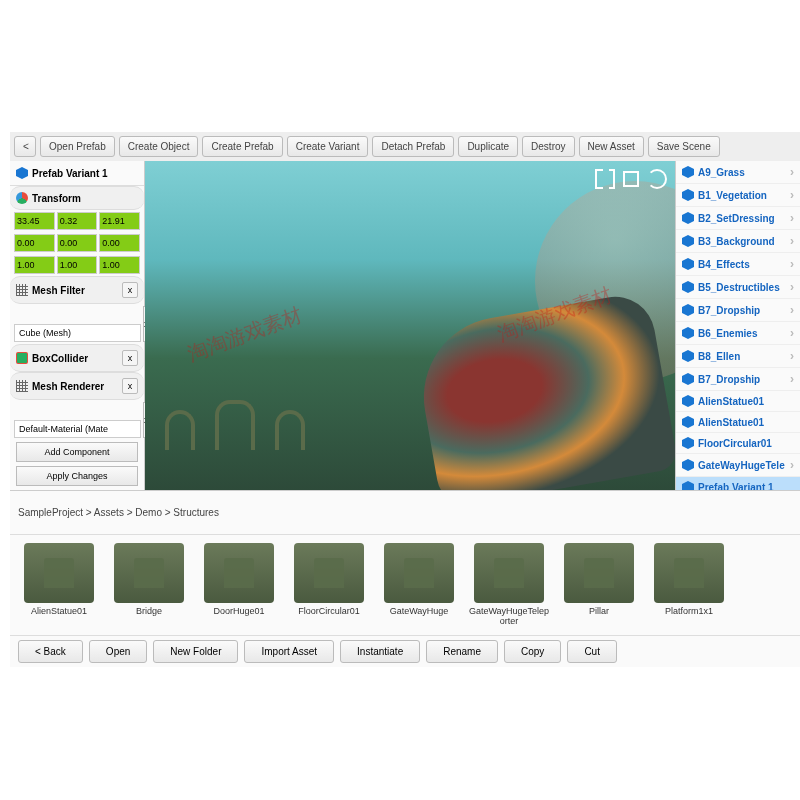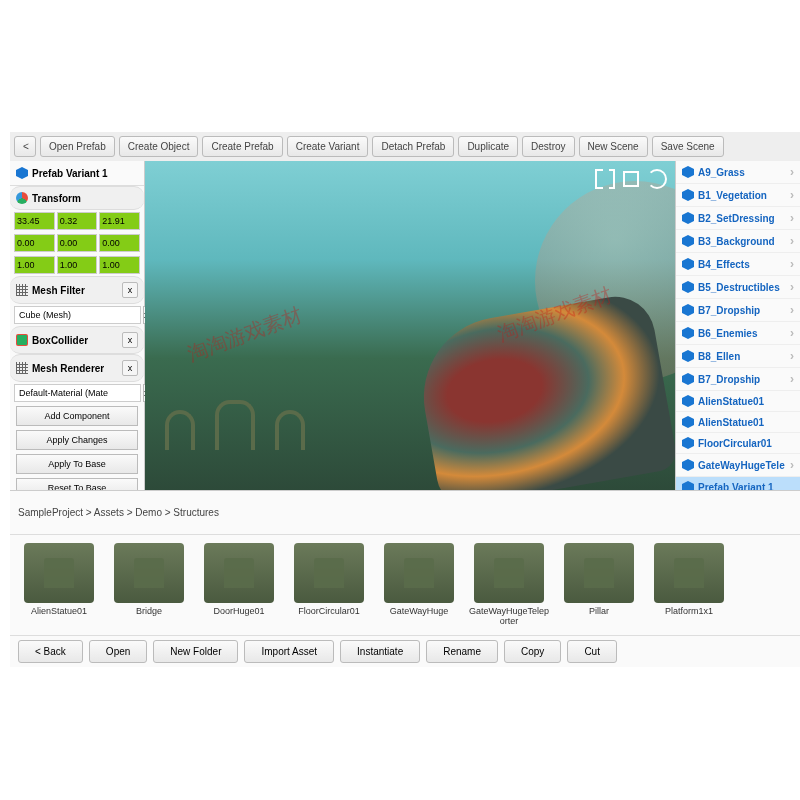--- a/index.html
+++ b/index.html
@@ -16,21 +16,21 @@
 .comp-header .x-btn { margin-left: auto; width: 16px; height: 16px; border: 1px solid #bbb; background: #f5f5f5; font-size: 9px; border-radius: 2px; cursor: pointer; }
 .comp-icon { width: 12px; height: 12px; }
 .transform-icon { background: conic-gradient(#e74c3c 0 120deg, #27ae60 120deg 240deg, #3498db 240deg 360deg); border-radius: 50%; }
 .mesh-icon { background: repeating-linear-gradient(90deg,#666 0 1px,transparent 1px 3px),repeating-linear-gradient(0deg,#666 0 1px,transparent 1px 3px); }
 .box-icon { background: #e74c3c; border-radius: 2px; position: relative; }
 .box-icon::after { content:''; position:absolute; inset:1px; background:#27ae60; border-radius:1px; }
 .renderer-icon { background: repeating-linear-gradient(90deg,#666 0 1px,transparent 1px 3px),repeating-linear-gradient(0deg,#666 0 1px,transparent 1px 3px); }
 .field-row { display: flex; gap: 2px; padding: 2px 4px; }
 .field-row input { flex: 1; min-width: 0; border: 1px solid #ccc; padding: 3px 2px; font-size: 9px; background: #84cc16; }
 .field-single { display: flex; padding: 2px 4px; gap: 2px; }
-.field-single input { flex: 1; border: 1px solid #ccc; padding: 3px 4px; font-size: 9px; }
+.field-single input { flex: 1; border: 1px solid #ccc; padding: 3px 4px; font-size: 9px; margin-top: 18px; }
 .field-single .x-btn { width: 18px; border: 1px solid #bbb; background: #f5f5f5; font-size: 9px; cursor: pointer; }
 .insp-btn { margin: 2px 6px; padding: 4px; border: 1px solid #bbb; background: linear-gradient(#fafafa,#e8e8e8); border-radius: 0; font-size: 9px; cursor: pointer; }
 .viewport { flex: 1; position: relative; background: linear-gradient(#7fcfd4 0%, #5fb8bd 30%, #3a6b4f 60%, #2d4a39 100%); overflow: hidden; }
 .vp-controls { position: absolute; top: 8px; right: 8px; display: flex; gap: 6px; }
 .vp-ctrl { width: 20px; height: 20px; border: 2px solid #fff; cursor: pointer; }
 .vp-ctrl.bracket { border: none; border-left: 2px solid #fff; border-right: 2px solid #fff; position: relative; }
 .vp-ctrl.bracket::before, .vp-ctrl.bracket::after { content:''; position:absolute; width:6px; height:2px; background:#fff; }
 .vp-ctrl.bracket::before { top:0; left:0; box-shadow: 12px 0 #fff, 0 18px #fff, 12px 18px #fff; }
 .vp-ctrl.fullscreen { border:none; position:relative; }
 .vp-ctrl.fullscreen::before { content:''; position:absolute; inset:2px; border:2px solid #fff; }
@@ -62,21 +62,21 @@
 <div class="app">
   <div class="toolbar">
     <button class="back-btn">&lt;</button>
     <button>Open Prefab</button>
     <button>Create Object</button>
     <button>Create Prefab</button>
     <button>Create Variant</button>
     <button>Detach Prefab</button>
     <button>Duplicate</button>
     <button>Destroy</button>
-    <button>New Scene</button>
+    <button>New Asset</button>
     <button>Save Scene</button>
   </div>
 
   <div class="main">
     <div class="inspector">
       <div class="insp-title">
         <span class="cube-icon"></span>
         <b>Prefab Variant 1</b>
       </div>
 

